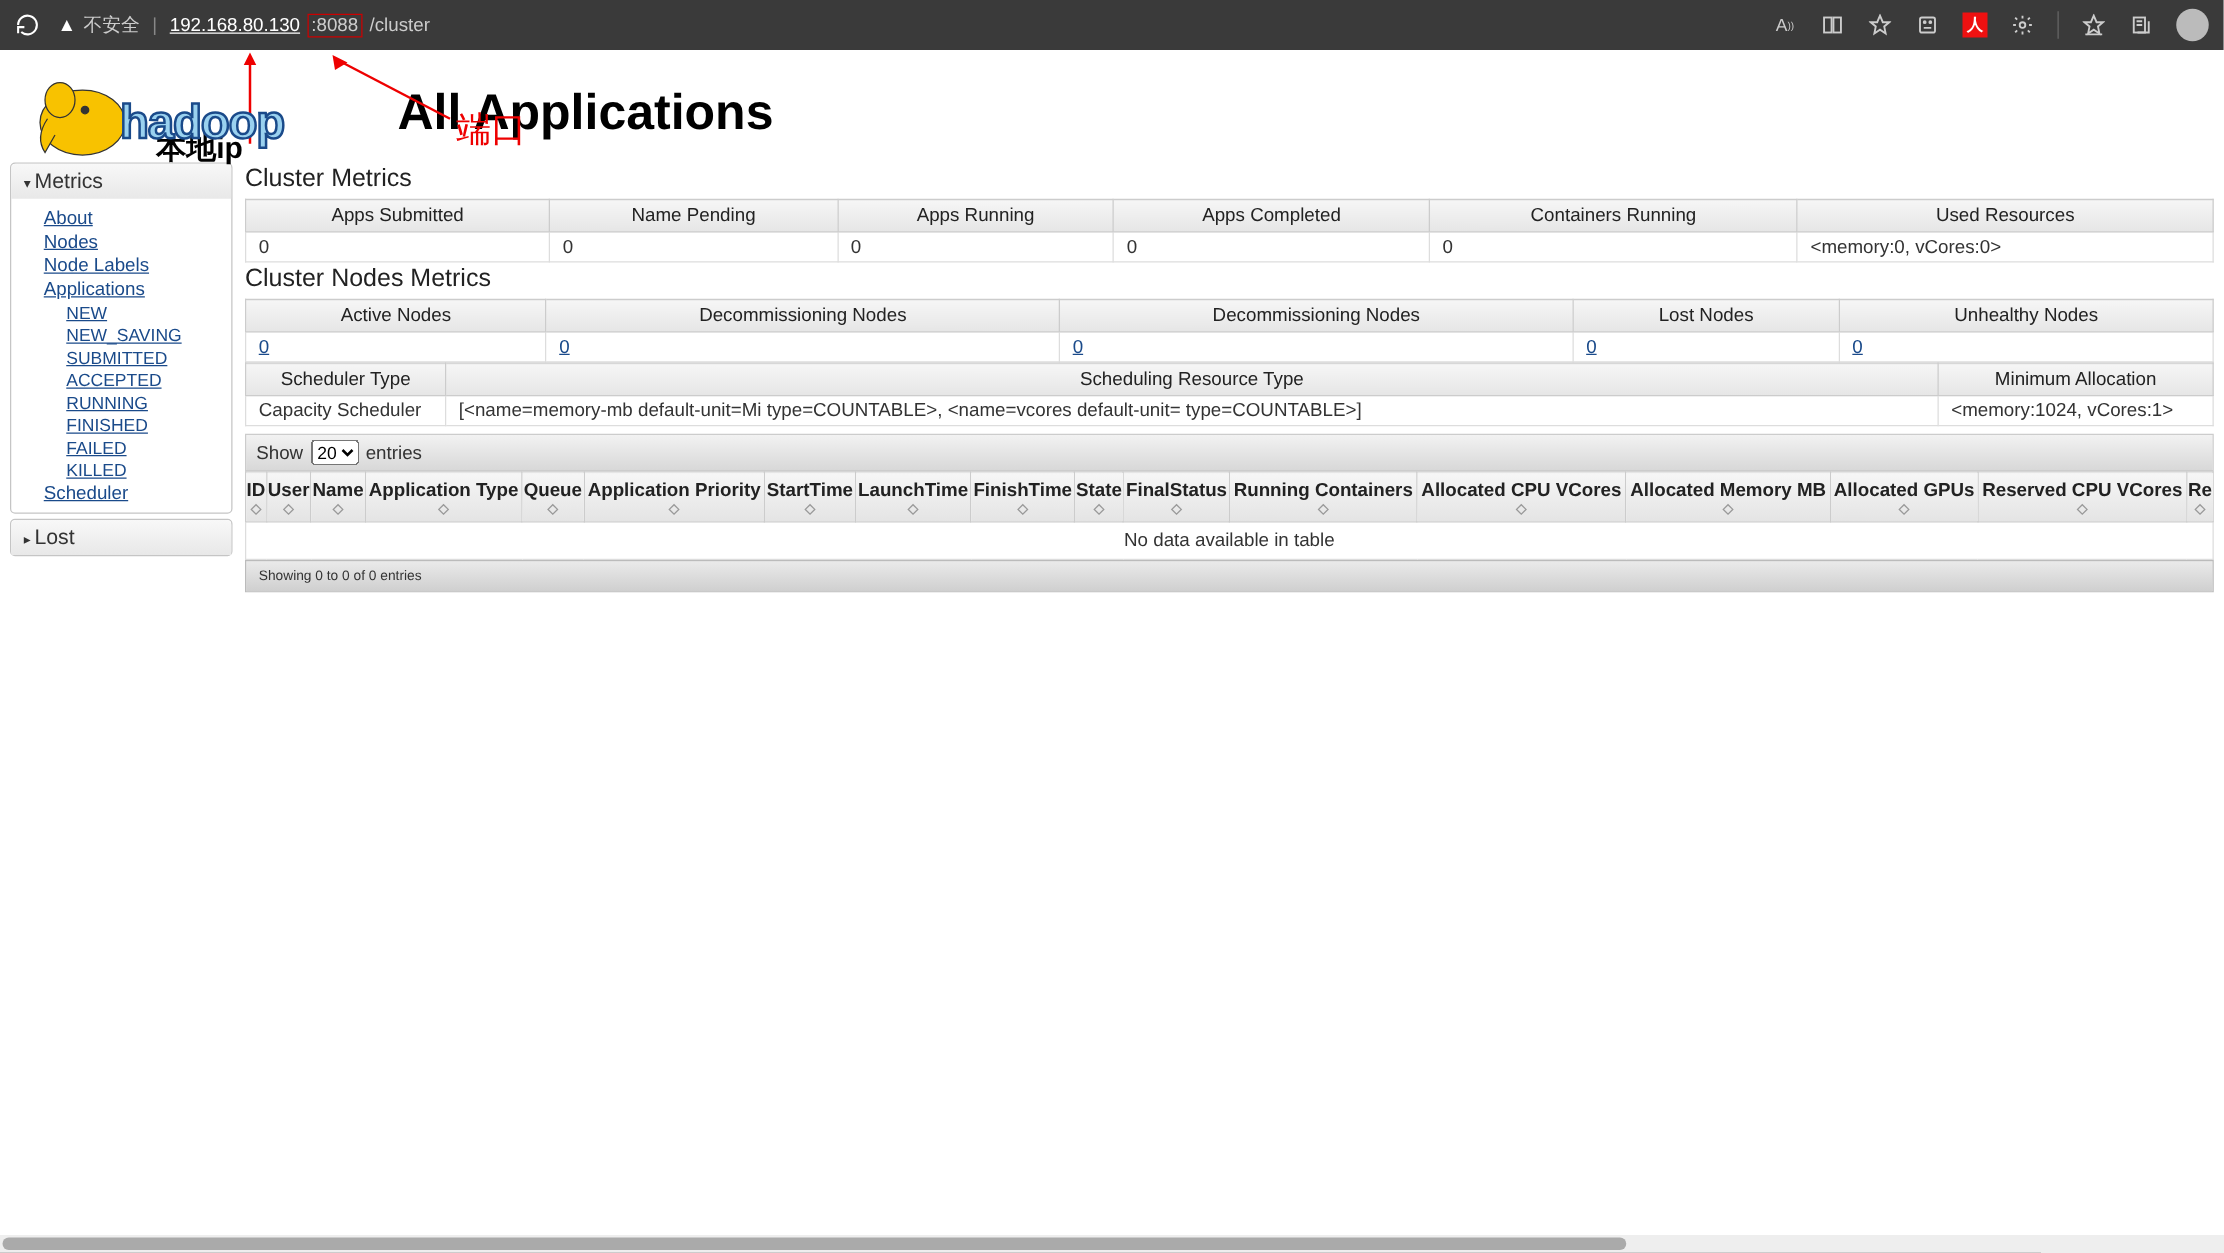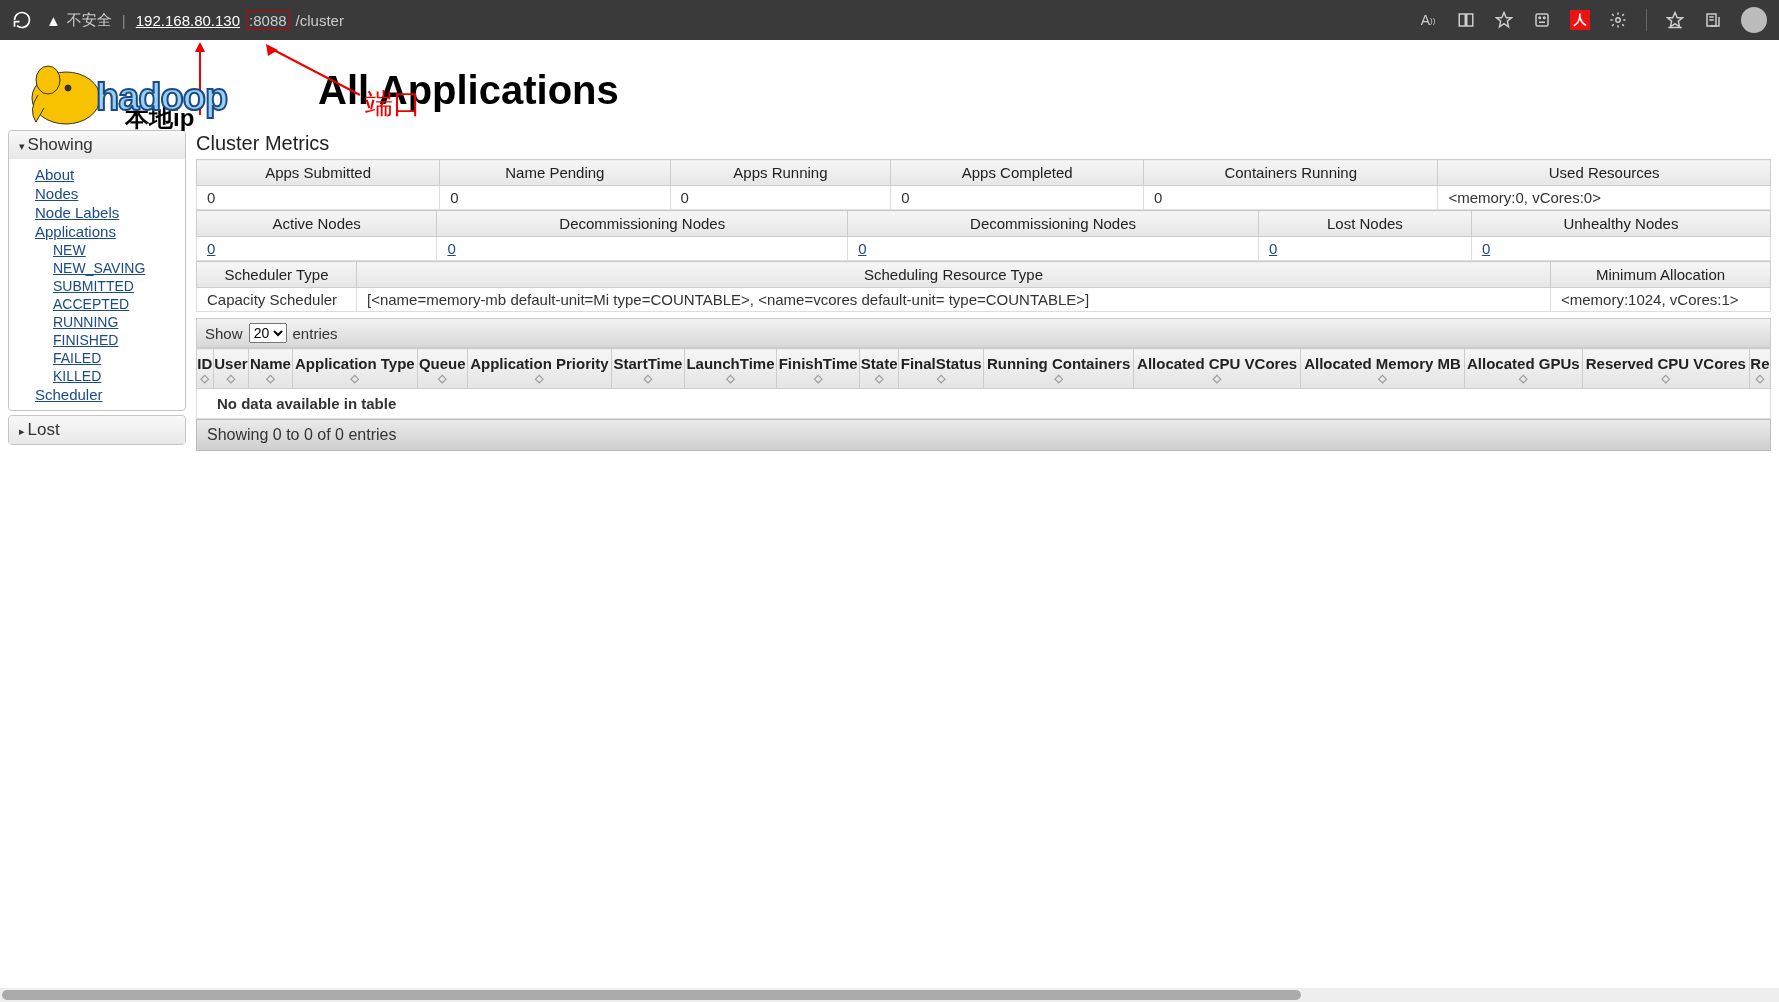--- a/index.html
+++ b/index.html
@@ -55,25 +55,25 @@
 table.metric td a { color: #1a4a8a; text-decoration: underline; }
 
 
 .dt-bar { background: linear-gradient(#f2f2f2,#d8d8d8); padding: 4px 8px; font-size: 15px; display: flex; align-items: center; gap: 6px; border: 1px solid #ccc; margin-top: 6px; }
 .dt-bar select { font-size: 14px; text-align: center; }
 
 
 table.apps { width: 100%; border-collapse: collapse; font-size: 15px; }
 table.apps th { background: linear-gradient(#f6f6f6,#e4e4e4); border: 1px solid #ccc; padding: 6px 0; font-weight: 700; color: #222; text-align: center; vertical-align: middle; position: relative; }
 .sort-ind { display: block; font-size: 11px; color: #999; line-height: 8px; margin-top: 2px; }
-table.apps td { border: 1px solid #ddd; padding: 6px 20px; text-align: left; font-weight: bold; }
+table.apps td { border: 1px solid #ddd; padding: 6px 20px; text-align: center; }
 .empty-row td { text-align: center; color: #333; border: none; }
 
 
-.dt-footer { background: linear-gradient(#eaeaea,#cfcfcf); padding: 6px 10px; font-size: 16px; border: 1px solid #bbb; }
+.dt-footer { background: linear-gradient(#eaeaea,#cfcfcf); padding: 6px 10px; font-size: 11px; border: 1px solid #bbb; }
 
 
 .hscroll { height: 14px; background: #eee; position: fixed; bottom: 0; left: 0; right: 0; }
 .hscroll .thumb { height: 10px; background: #aaa; border-radius: 5px; margin: 2px; width: 73%; }
 
 
 .elephant { fill: #f8c200; stroke: #333; stroke-width: 1; }
 .logo-text { font-family: Arial Black, Arial; font-size: 38px; font-weight: 900; fill: #9ad1ef; stroke: #1a4a8a; stroke-width: 2; letter-spacing: -1px; }
 </style>
 </head>
@@ -164,21 +164,21 @@
       </svg>
     </div>
     <h1 class="page-title">All Applications</h1>
   </div>
 </div>
 
 <div class="layout">
 
   <div class="sidebar">
     <div class="nav-box">
-      <div class="nav-head">Showing</div>
+      <div class="nav-head">Metrics</div>
       <div class="nav-body">
         <a>About</a>
         <a>Nodes</a>
         <a>Node Labels</a>
         <a>Applications</a>
         <a class="sub">NEW</a>
         <a class="sub">NEW_SAVING</a>
         <a class="sub">SUBMITTED</a>
         <a class="sub">ACCEPTED</a>
         <a class="sub">RUNNING</a>
@@ -212,20 +212,21 @@
         <td>0</td>
         <td>0</td>
         <td>0</td>
         <td>0</td>
         <td>0</td>
         <td>&lt;memory:0, vCores:0&gt;</td>
       </tr>
         </tbody>
     </table>
 
+    <div class="section-heading">Cluster Nodes Metrics</div>
     <table class="metric">
       <thead>
           <tr>
         <th>Active Nodes</th>
         <th>Decommissioning Nodes</th>
         <th>Decommissioning Nodes</th>
         <th>Lost Nodes</th>
         <th>Unhealthy Nodes</th>
       </tr>
         </thead>

